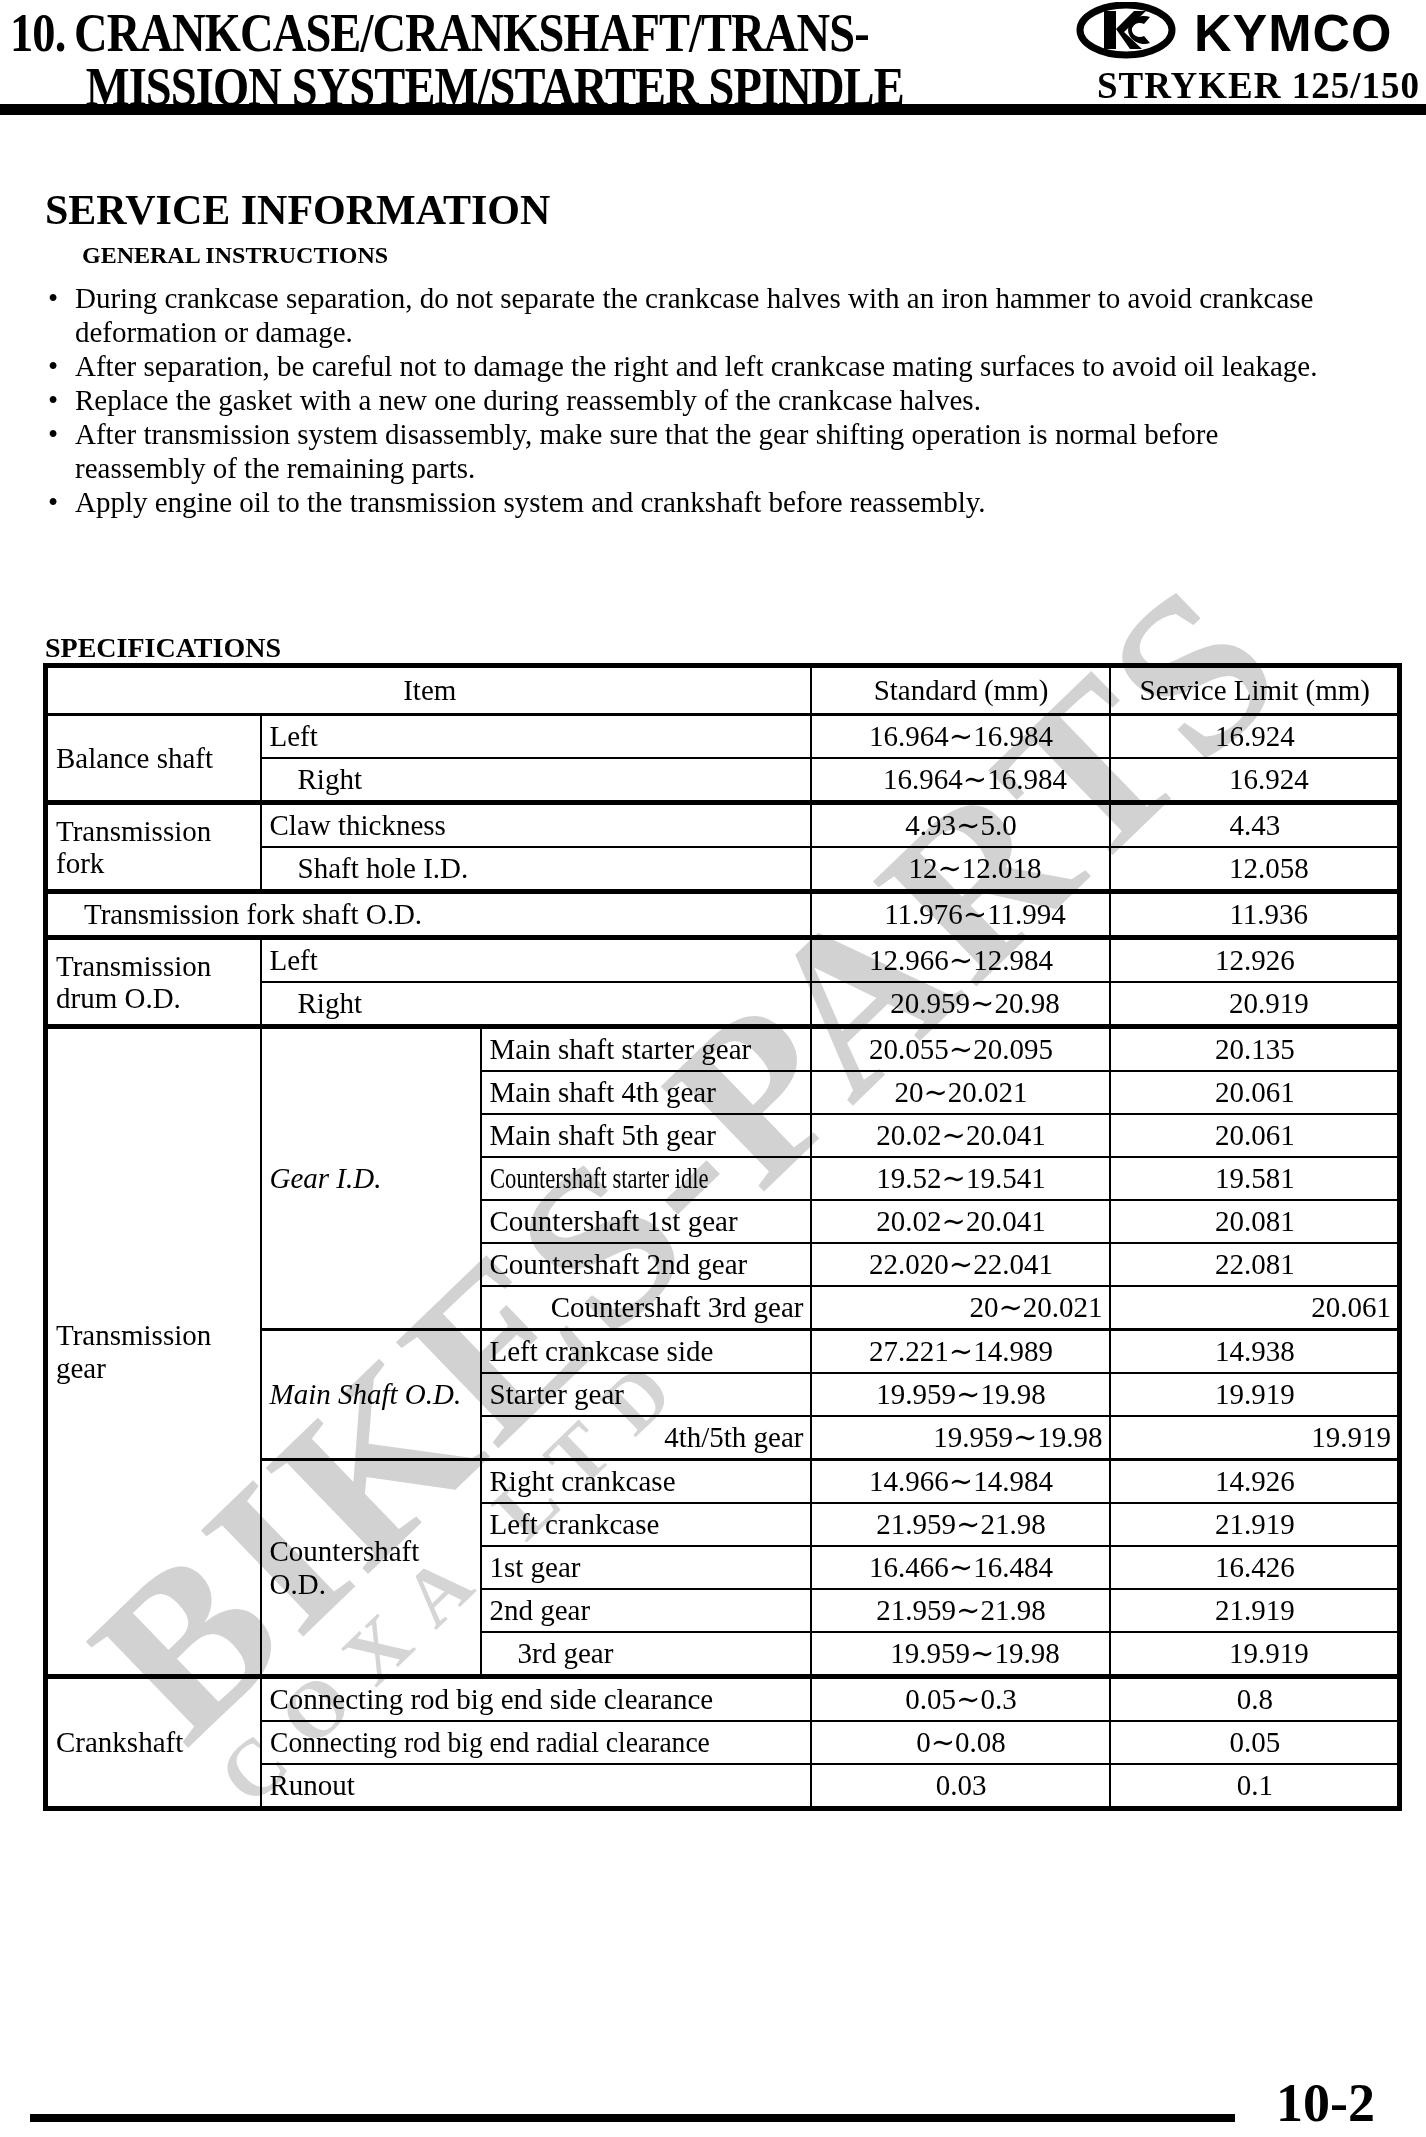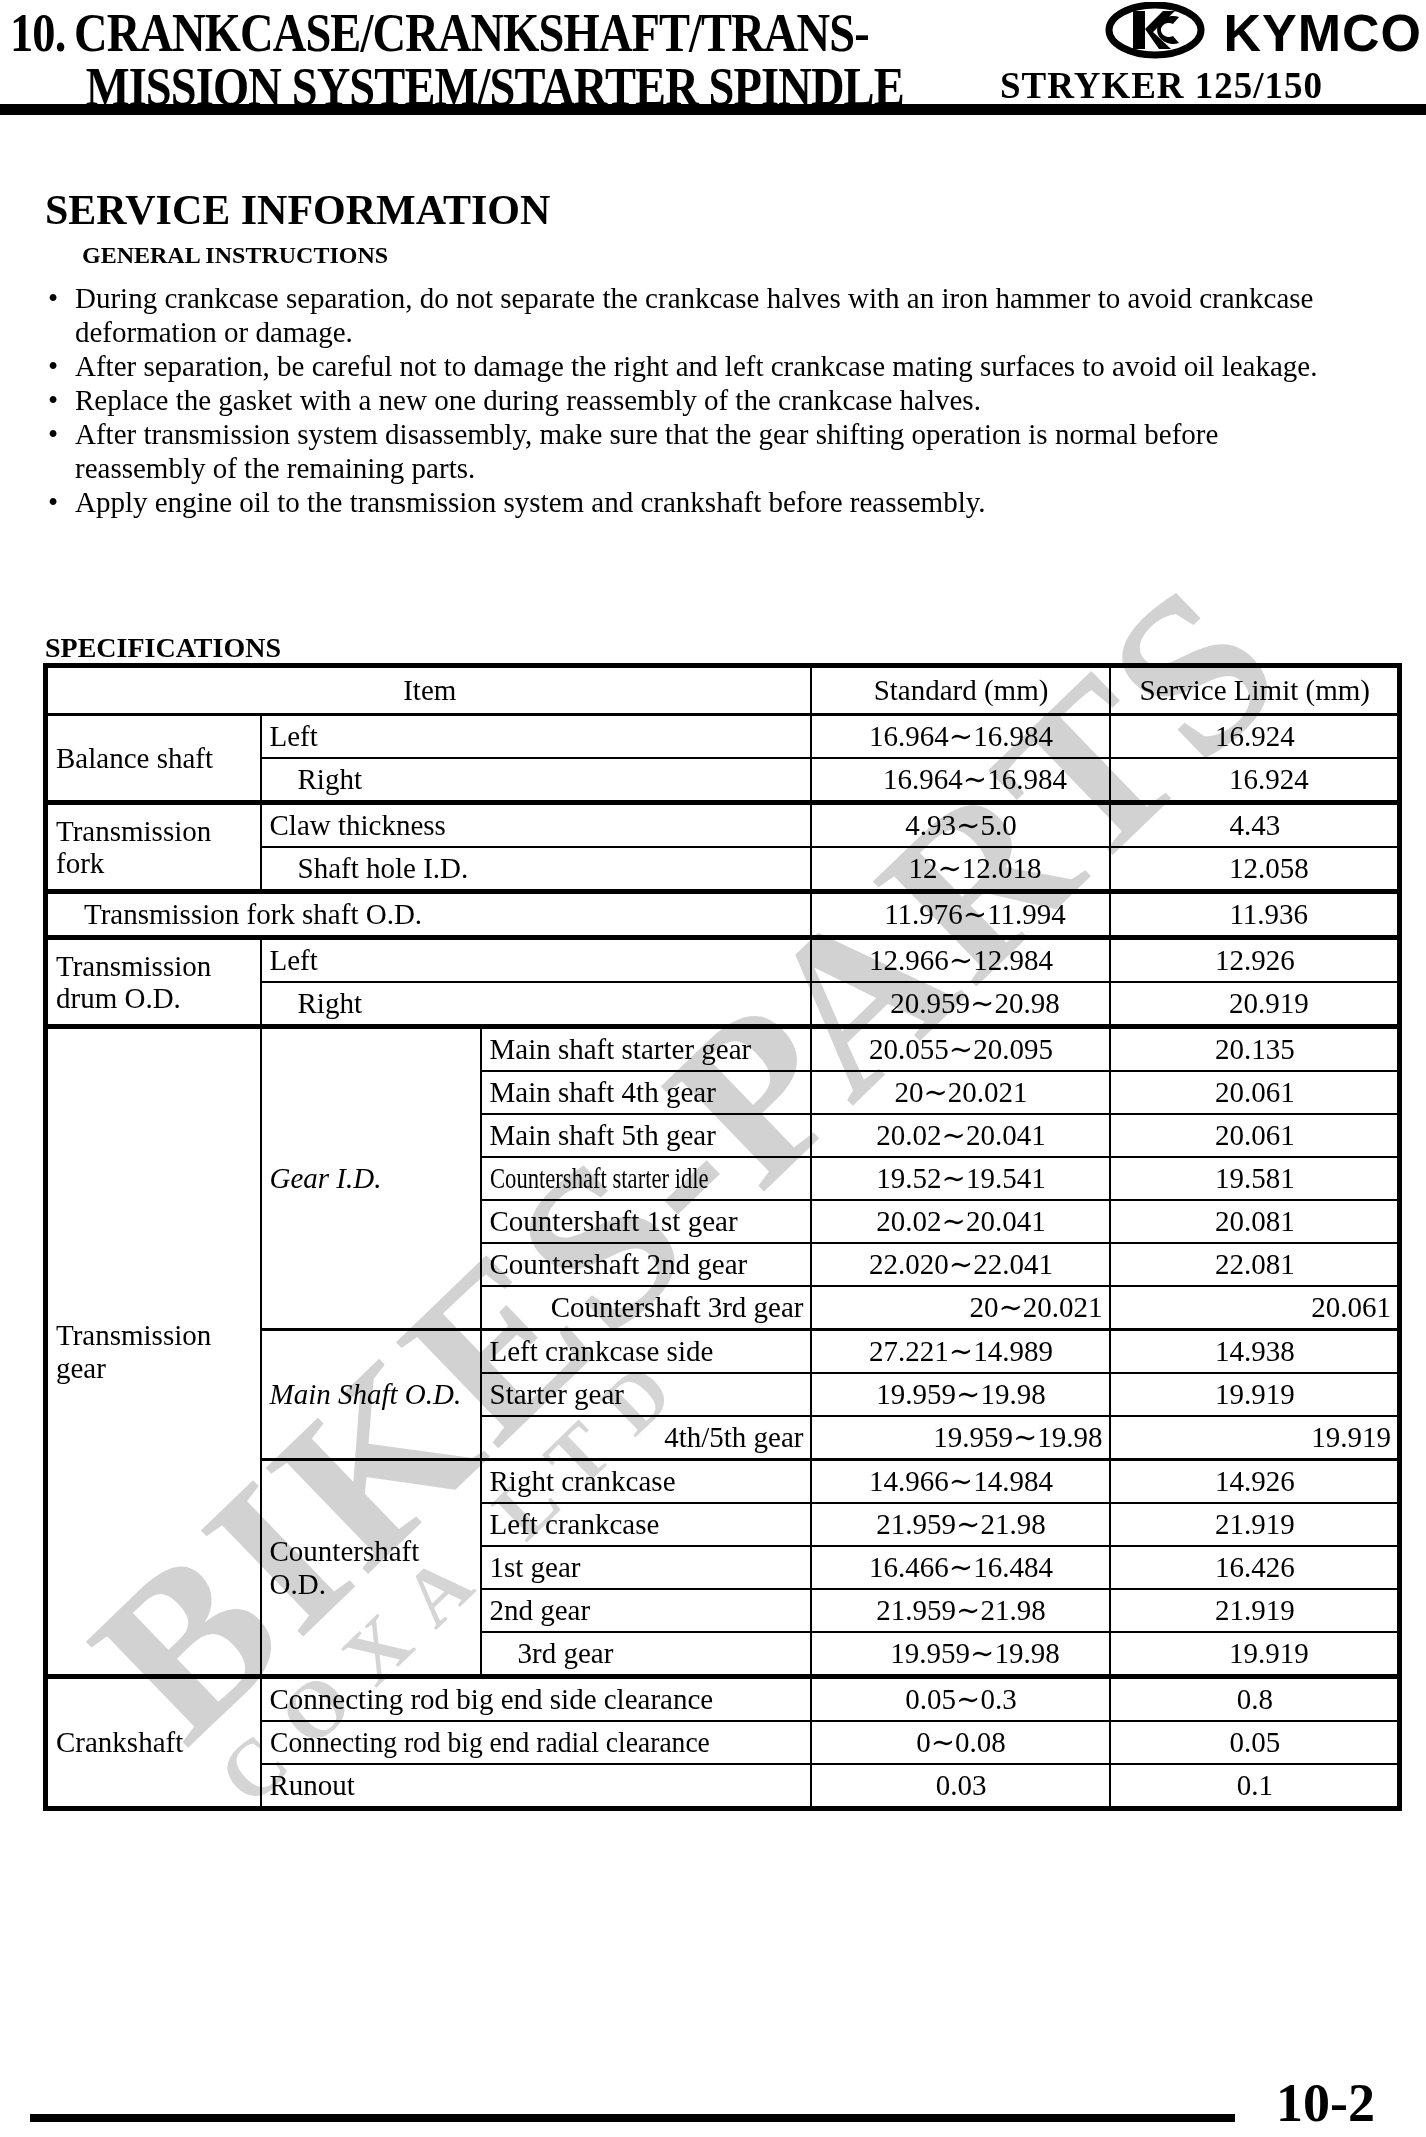--- a/index.html
+++ b/index.html
@@ -12,24 +12,24 @@
   .wm2{position:absolute;left:205px;top:1760px;transform:rotate(-44deg);transform-origin:0 0;
        font-size:80px;font-weight:bold;letter-spacing:26px;color:#d5d5d5;white-space:nowrap;line-height:1;}
   
   .content{position:absolute;inset:0;z-index:1;}
   
   .title-block{position:absolute;left:10px;top:6px;transform:scaleX(0.86);transform-origin:0 0;
                font-weight:bold;font-size:54px;line-height:1.0;white-space:nowrap;}
   .title-line1{letter-spacing:-1px;}
   .chapter-no{margin-right:10px;}
   .title-line2{margin-left:88px;letter-spacing:-1px;}
-  .logo-block{position:absolute;right:4px;top:4px;width:346px;height:58px;display:flex;align-items:center;justify-content:flex-end;}
+  .logo-block{position:absolute;right:4px;top:4px;width:346px;height:58px;display:flex;align-items:center;}
   .kymco-word{font-family:"Liberation Sans","DejaVu Sans",sans-serif;font-weight:900;font-size:52px;
               letter-spacing:1px;margin-left:14px;line-height:1;}
-  .model-line{position:absolute;right:6px;top:64px;width:420px;
+  .model-line{position:absolute;right:6px;top:64px;width:420px;text-align:right;
               font-weight:bold;font-size:37px;letter-spacing:1px;font-family:Liberation Serif, serif;}
   .top-rule{position:absolute;left:0;top:104px;width:1426px;height:11px;background:#000;}
   
   .h-service{position:absolute;left:45px;top:186px;font-weight:bold;font-size:42px;}
   .h-general{position:absolute;left:45px;top:242px;font-weight:bold;font-size:24px;margin-left:37px;}
   .h-specs{position:absolute;left:45px;top:632px;font-weight:bold;font-size:28px;}
   
   .bullets{position:absolute;left:48px;top:281px;width:1290px;list-style:none;margin:0;padding:0;
            font-size:29px;line-height:34px;}
   .bullets li{display:flex;align-items:flex-start;}

